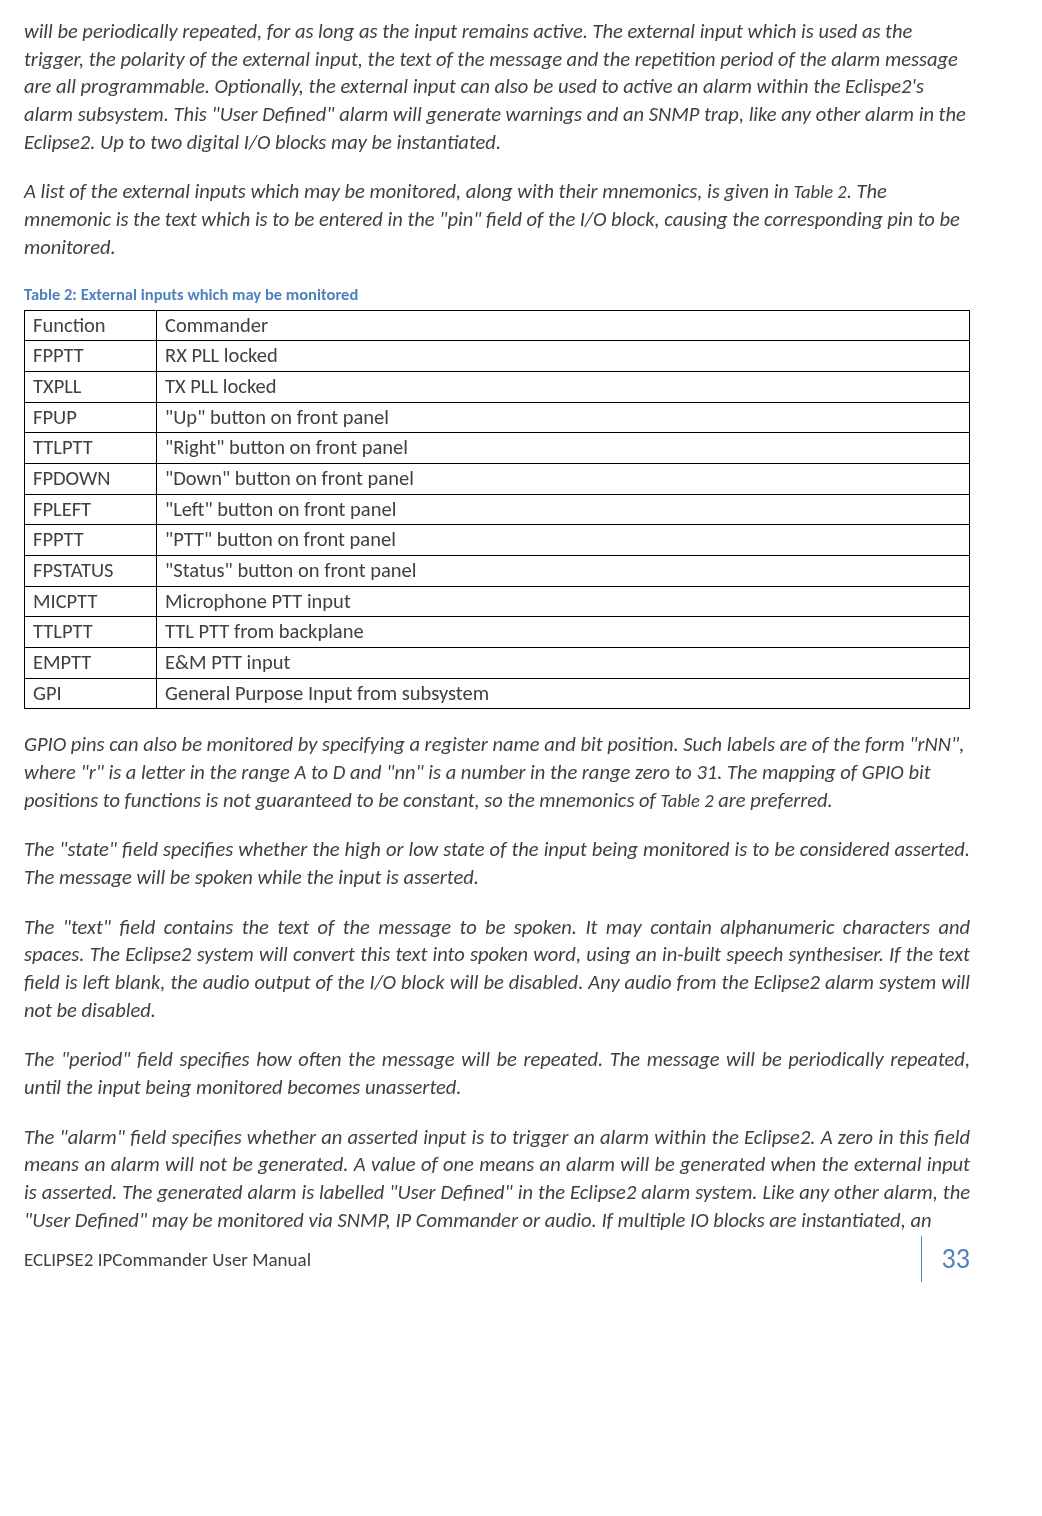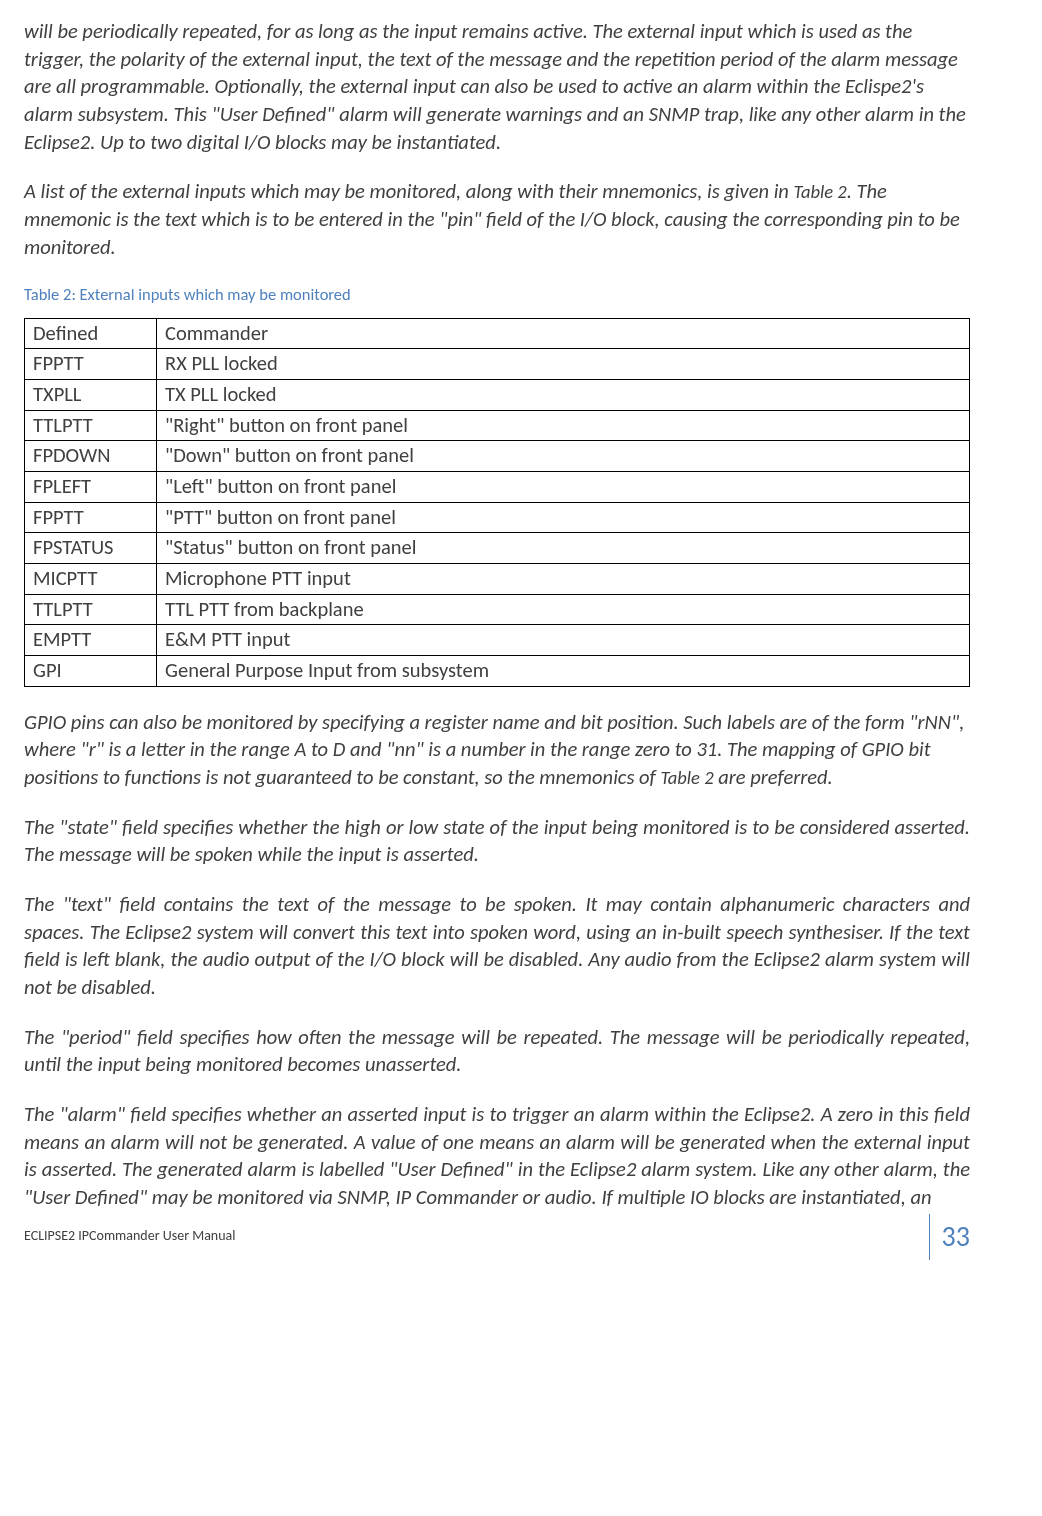--- a/index.html
+++ b/index.html
@@ -14,23 +14,23 @@
     }
     p {
       margin: 0 0 22px 0;
       font-style: italic;
     }
     p.justify {
       text-align: justify;
     }
     .table-caption {
       color: #4F81BD;
-      font-weight: normal;
+      font-weight: bold;
       font-size: 16.5px;
-      margin-bottom: 12px;
+      margin-bottom: 4px;
     }
     table {
       width: 100%;
       border-collapse: collapse;
       margin-bottom: 22px;
     }
     td {
       border: 1px solid #000;
       padding: 1px 8px;
       font-size: 20.5px;
@@ -40,29 +40,29 @@
     td.col1 {
       width: 115px;
     }
     .footer {
       display: flex;
       justify-content: space-between;
       align-items: center;
       margin-top: 0px;
     }
     .footer-title {
-      font-size: 14px;
+      font-size: 19px;
       color: #404040;
     }
     .page-number {
       font-size: 28px;
       color: #4F81BD;
       font-weight: normal;
       border-left: 1.5px solid #4F81BD;
-      padding-left: 12px;
+      padding-left: 20px;
       padding-top: 4px;
       padding-bottom: 4px;
       position: relative;
     }
     .page-number-wrap {
       display: flex;
       align-items: center;
     }
   </style>
 </head>
@@ -72,30 +72,34 @@
 
 <p>
   <span>A list of the external inputs which may be monitored, along with their mnemonics, is given in </span><span style="font-size:18.5px">Table 2</span><span>.  The mnemonic is the text which is to be entered in the "pin" field of the I/O block, causing the corresponding pin to be monitored.</span>
 </p>
 
 <div class="table-caption">Table 2: External inputs which may be monitored</div>
 
 <table>
   <tbody>
       <tr>
-    <td class="col1">Defined</td>
+    <td class="col1">Function</td>
     <td>Commander</td>
   </tr>
   <tr>
         <td class="col1">FPPTT</td>
         <td>RX PLL locked</td>
       </tr>
   <tr>
         <td class="col1">TXPLL</td>
         <td>TX PLL locked</td>
+      </tr>
+  <tr>
+        <td class="col1">FPUP</td>
+        <td>"Up" button on front panel</td>
       </tr>
   <tr>
         <td class="col1">TTLPTT</td>
         <td>"Right" button on front panel</td>
       </tr>
   <tr>
         <td class="col1">FPDOWN</td>
         <td>"Down" button on front panel</td>
       </tr>
   <tr>

